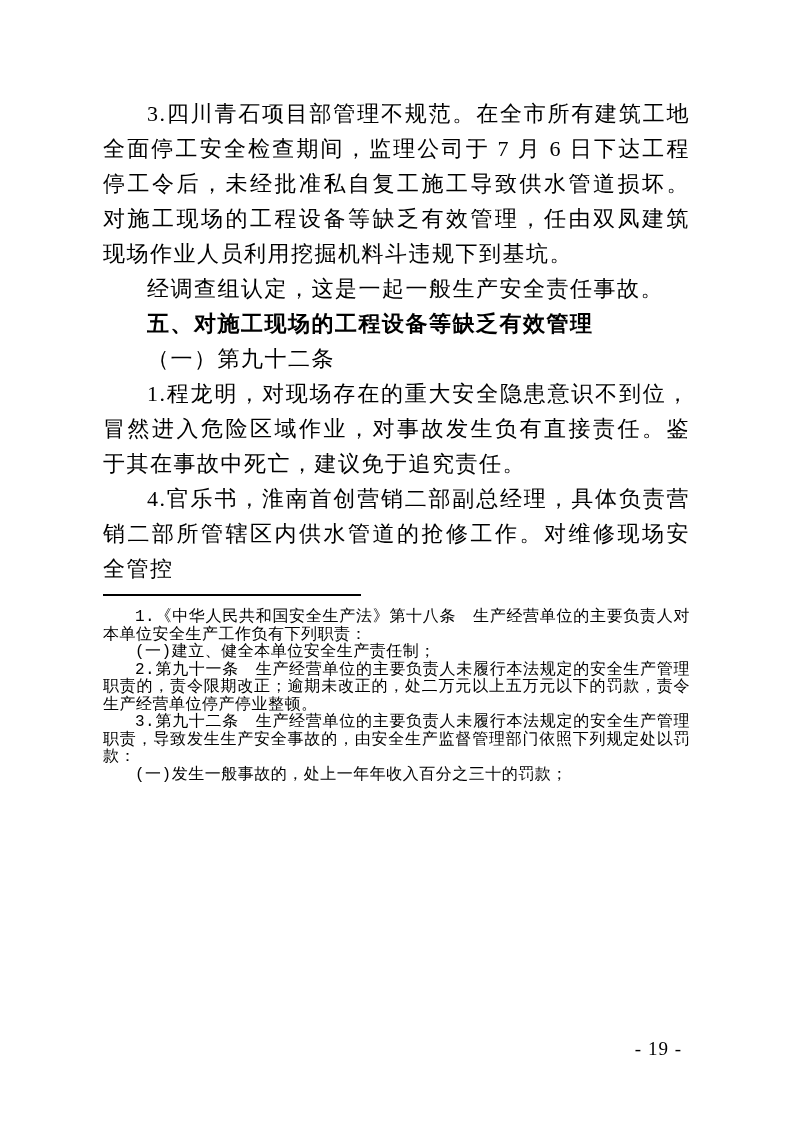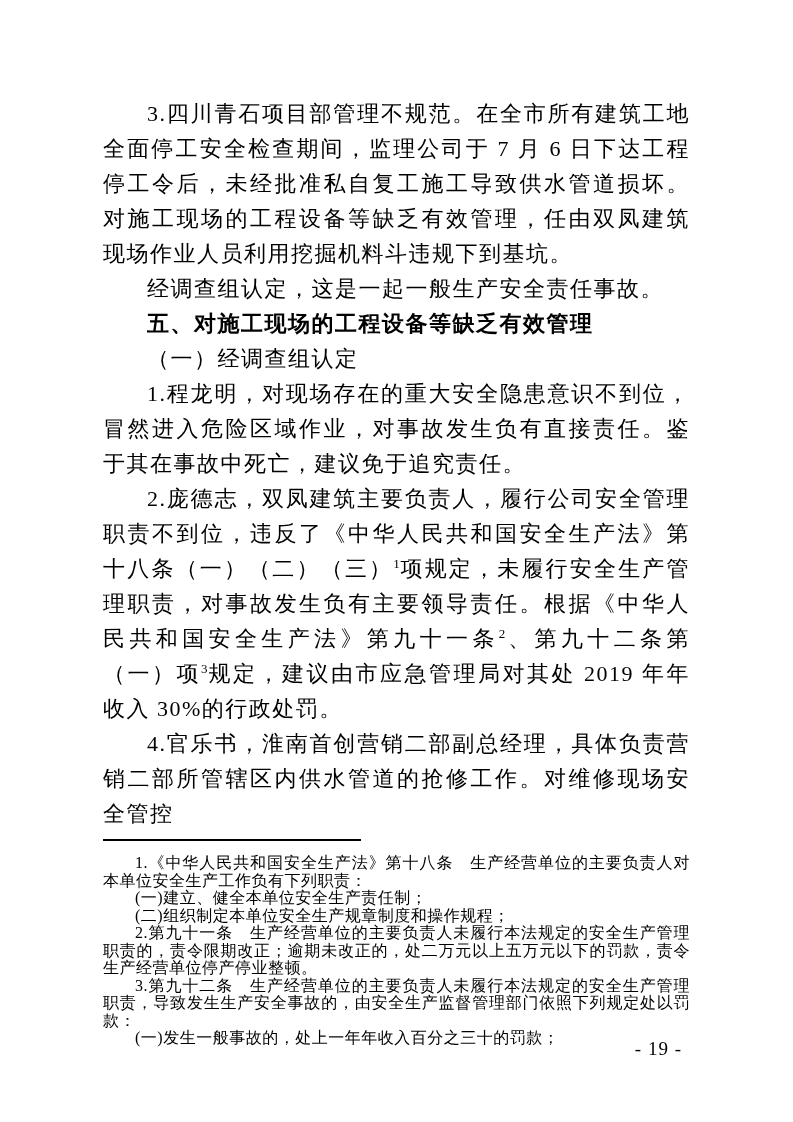--- a/index.html
+++ b/index.html
@@ -58,21 +58,21 @@
   .footnotes {
     margin-top: 13px;
   }
   .footnote-para {
     margin: 0;
     font-size: 16px;
     line-height: 17.5px;
     letter-spacing: 0.5px;
     text-align: justify;
     text-indent: 2em;
-    font-family: Liberation Serif, serif;
+    font-family: Liberation Mono, monospace;
   }
   .page-number {
     position: absolute;
     top: 1038px;
     right: 111px;
     font-size: 19px;
     letter-spacing: 1px;
     font-family: "Liberation Serif", "DejaVu Serif", serif;
   }
 </style>
@@ -82,36 +82,32 @@
 <div class="page">
   <div class="content">
 
     <p class="body-para">3.四川青石项目部管理不规范。在全市所有建筑工地全面停工安全检查期间，监理公司于 7 月 6 日下达工程停工令后，未经批准私自复工施工导致供水管道损坏。对施工现场的工程设备等缺乏有效管理，任由双凤建筑现场作业人员利用挖掘机料斗违规下到基坑。</p>
 
 
     <p class="body-para">经调查组认定，这是一起一般生产安全责任事故。</p>
 
     <p class="section-heading">五、对施工现场的工程设备等缺乏有效管理</p>
 
-    <p class="body-para">（一）经调查组认定</p>
+    <p class="body-para">（一）第九十二条</p>
 
     <p class="body-para">1.程龙明，对现场存在的重大安全隐患意识不到位，冒然进入危险区域作业，对事故发生负有直接责任。鉴于其在事故中死亡，建议免于追究责任。</p>
 
-    <p class="body-para">
-      <span>2.庞德志，双凤建筑主要负责人，履行公司安全管理职责不到位，违反了《中华人民共和国安全生产法》第十八条（一）（二）（三）</span><span class="sup">1</span><span>项规定，未履行安全生产管理职责，对事故发生负有主要领导责任。根据《中华人民共和国安全生产法》第九十一条</span><span class="sup">2</span><span>、第九十二条第（一）项</span><span class="sup">3</span><span>规定，建议由市应急管理局对其处 2019 年年收入 30%的行政处罚。</span>
-    </p>
 
     <p class="body-para">4.官乐书，淮南首创营销二部副总经理，具体负责营销二部所管辖区内供水管道的抢修工作。对维修现场安全管控</p>
 
     <hr class="footnote-rule">
 
     <div class="footnotes">
       <p class="footnote-para">1.《中华人民共和国安全生产法》第十八条　生产经营单位的主要负责人对本单位安全生产工作负有下列职责：</p>
       <p class="footnote-para">(一)建立、健全本单位安全生产责任制；</p>
-      <p class="footnote-para">(二)组织制定本单位安全生产规章制度和操作规程；</p>
       <p class="footnote-para">2.第九十一条　生产经营单位的主要负责人未履行本法规定的安全生产管理职责的，责令限期改正；逾期未改正的，处二万元以上五万元以下的罚款，责令生产经营单位停产停业整顿。</p>
       <p class="footnote-para">3.第九十二条　生产经营单位的主要负责人未履行本法规定的安全生产管理职责，导致发生生产安全事故的，由安全生产监督管理部门依照下列规定处以罚款：</p>
       <p class="footnote-para">(一)发生一般事故的，处上一年年收入百分之三十的罚款；</p>
     </div>
   </div>
 
   <div class="page-number">- 19 -</div>
 </div>
 
 </body></html>

